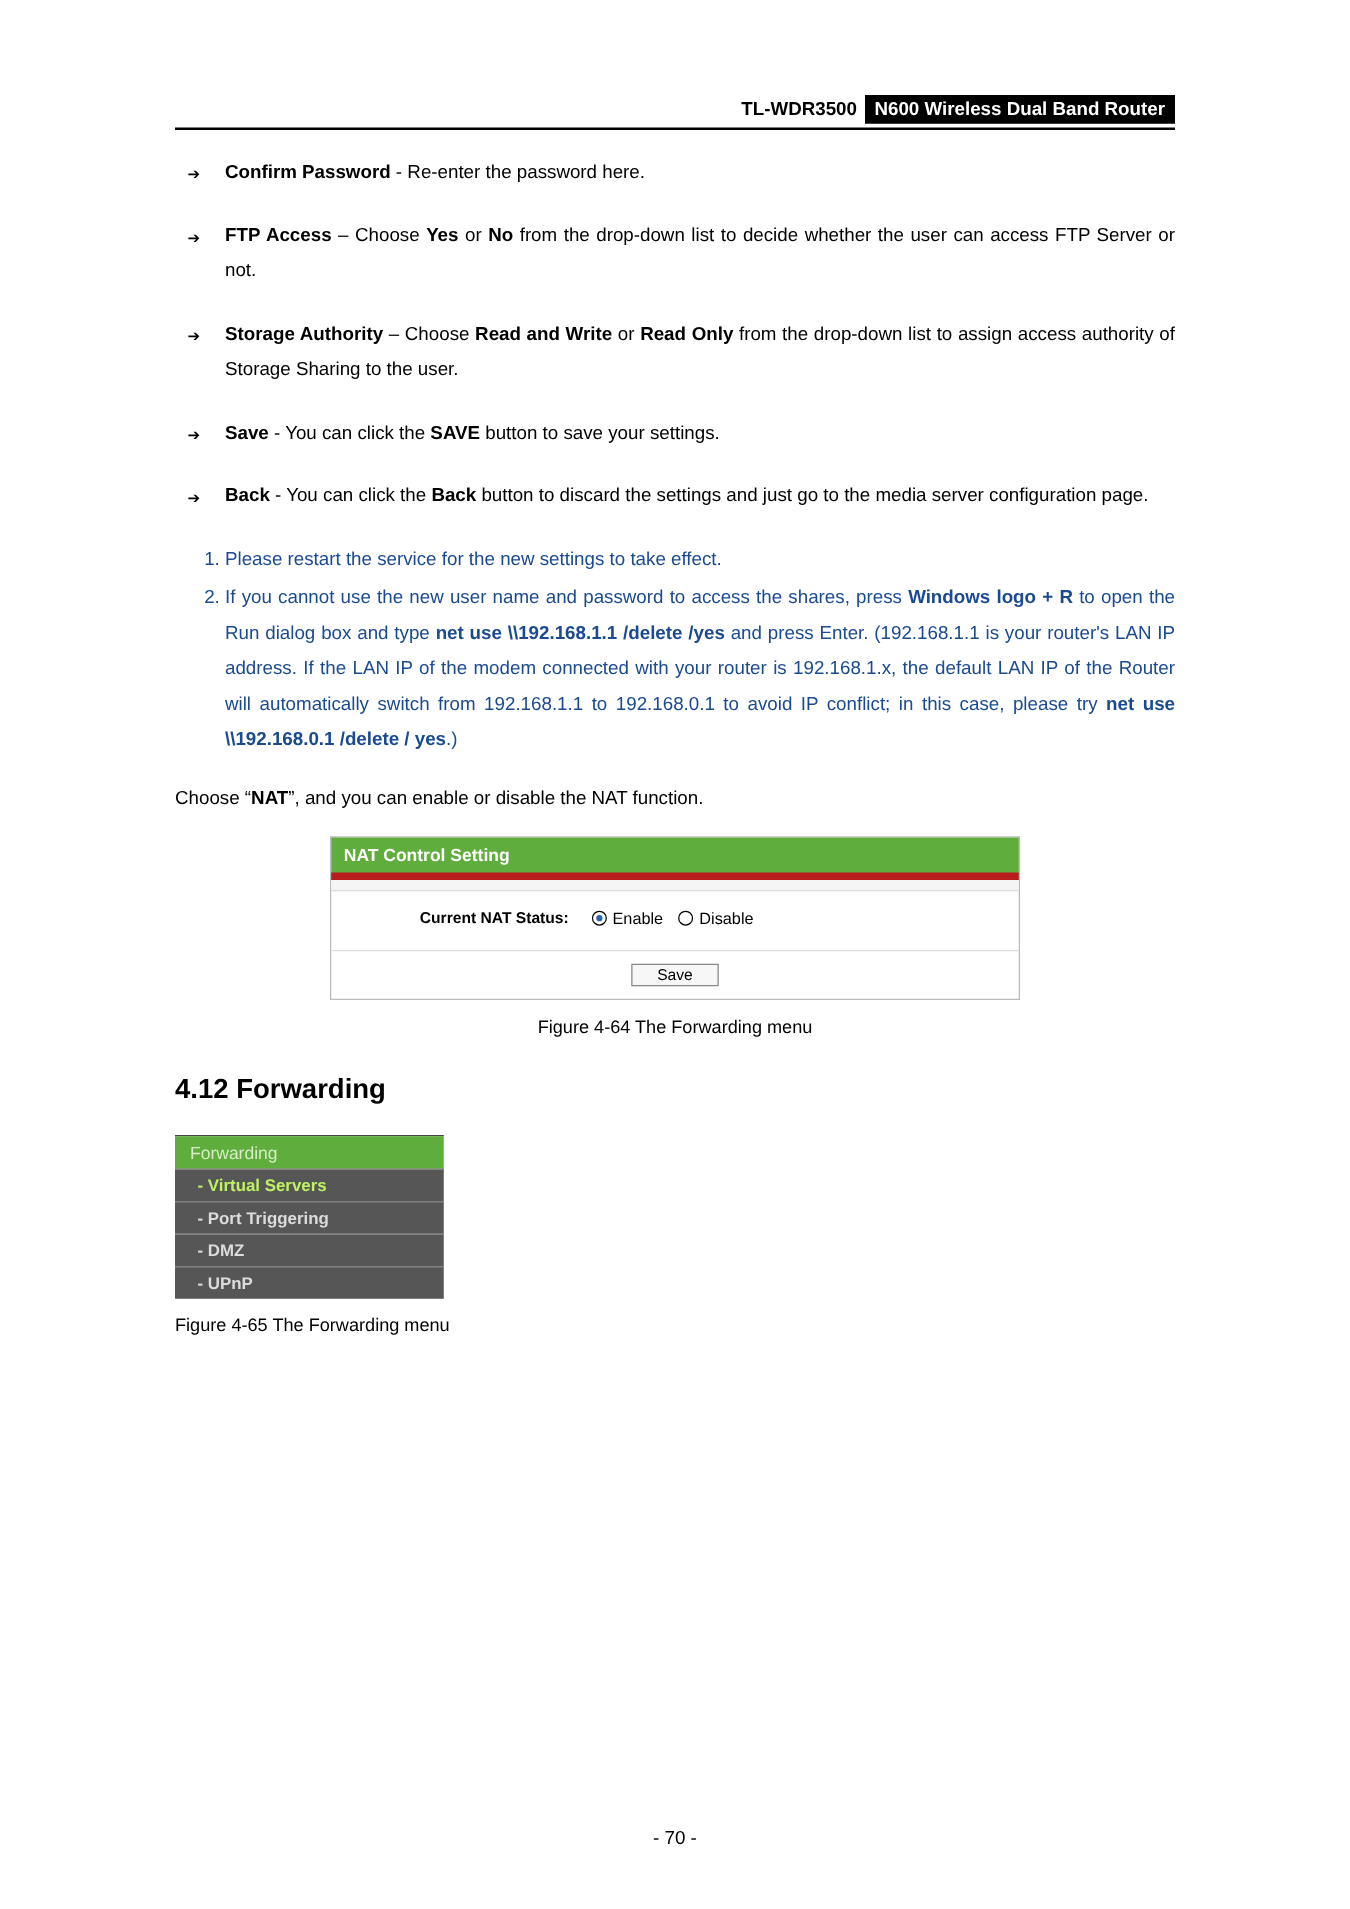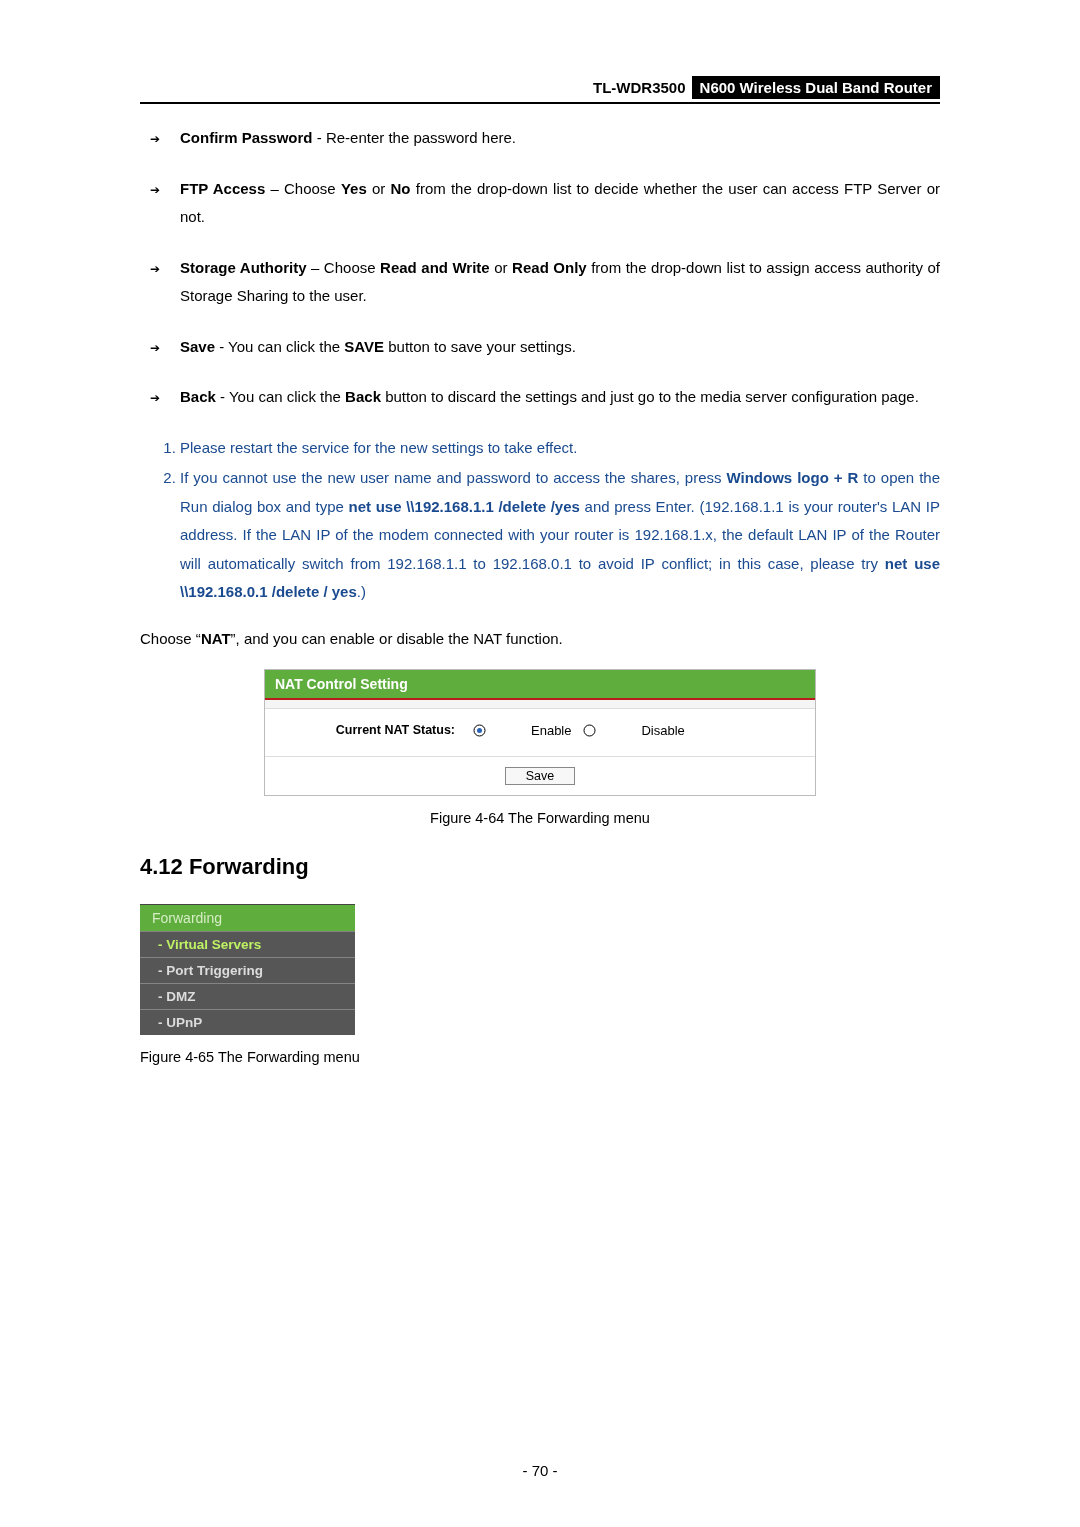--- a/index.html
+++ b/index.html
@@ -99,21 +99,21 @@
     border: 1px solid #bbb;
     font-size: 13px;
     background: #fff;
   }
   .panel-title {
     background: #5fad3c;
     color: #fff;
     font-weight: bold;
     padding: 6px 10px;
     font-size: 14px;
-    border-bottom: 2px solid #b91c1c;
+    border-bottom: 6px solid #b91c1c;
   }
   .panel-gap {
     height: 8px;
     background: #f5f5f5;
     border-bottom: 1px solid #ddd;
   }
   .panel-body {
     padding: 14px 10px 18px 10px;
     display: flex;
     border-bottom: 1px solid #ddd;
@@ -123,21 +123,20 @@
     width: 180px;
     text-align: right;
     margin-right: 18px;
     font-size: 12.5px;
   }
   .panel-body .radio-wrap {
     display: inline-flex;
     align-items: center;
     margin-right: 12px;
     font-size: 13px;
-    gap: 41px;
   }
   .panel-body .radio-wrap svg {
     margin-right: 4px;
   }
   .panel-footer {
     padding: 10px;
     text-align: center;
   }
   .btn {
     display: inline-block;

